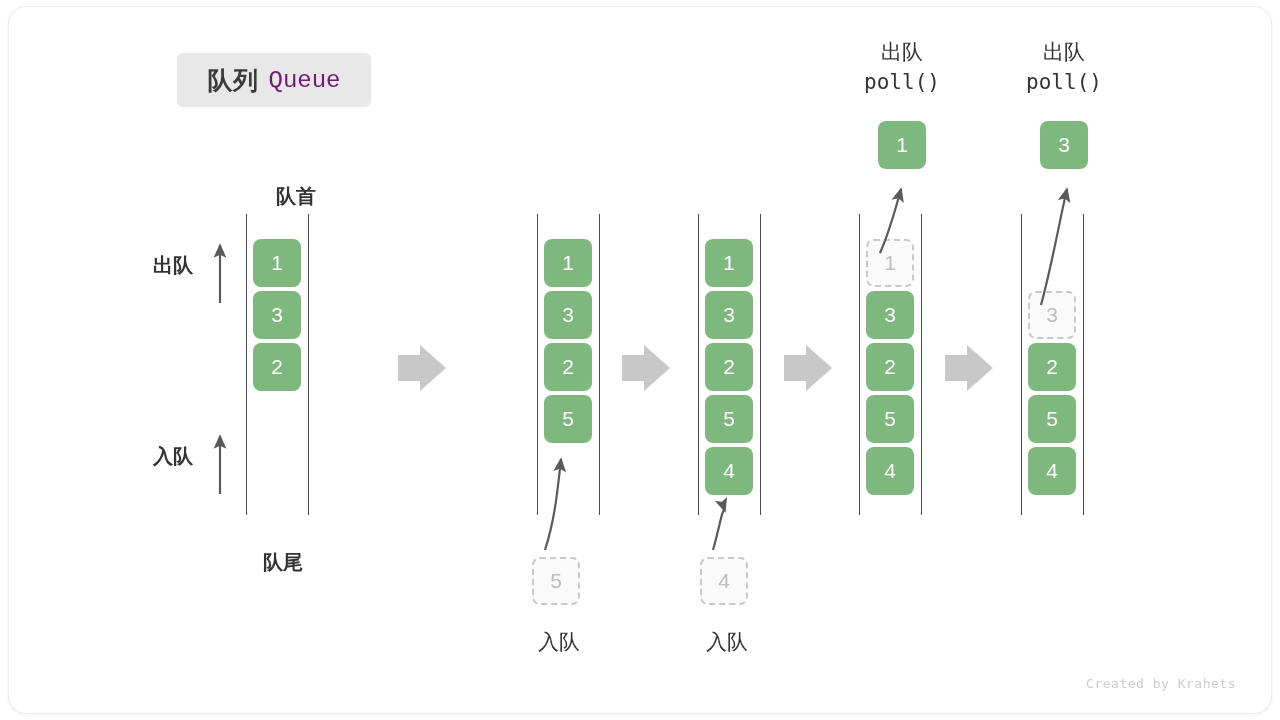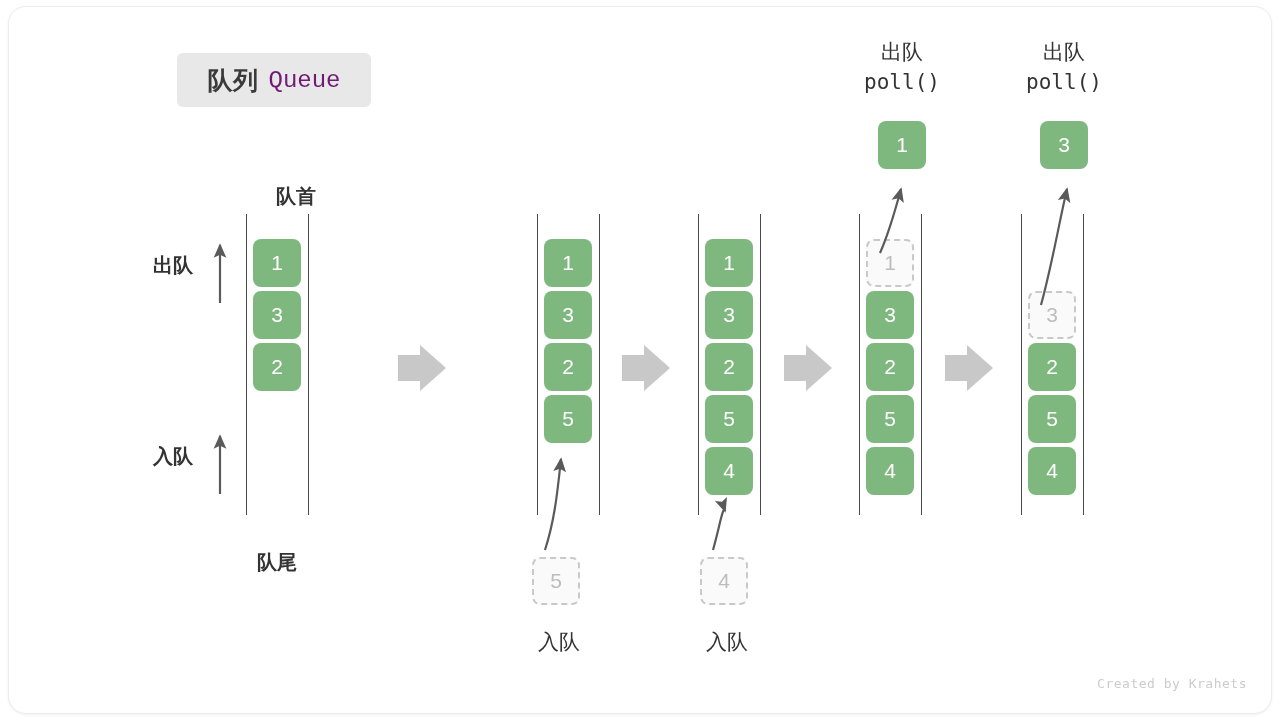--- a/index.html
+++ b/index.html
@@ -126,40 +126,40 @@
   
   .overlay {
     position: absolute;
     left: 0; top: 0;
     width: 1264px; height: 708px;
     pointer-events: none;
   }
 
   .credit {
     position: absolute;
-    right: 24px;
+    right: 35px;
     bottom: 22px;
     font-size: 13px;
     color: #cccccc;
     font-family: "DejaVu Sans Mono", "Liberation Mono", monospace;
     letter-spacing: 0.5px;
   }
 </style>
 </head>
 <body>
 
 <div class="card">
 
   <div class="title-badge">
     <span class="title-cn">队列</span>
     <span class="title-en">Queue</span>
   </div>
 
   <div class="lbl-bold-cn" style="left:238px; top:176px;margin-left:29px;">队首</div>
-  <div class="lbl-bold-cn" style="left:248px; top:542px;">队尾</div>
+  <div class="lbl-bold-cn" style="left:254px; top:542px;">队尾</div>
 
   <div class="lbl-bold-cn" style="left:144px; top:245px;">出队</div>
   <div class="lbl-bold-cn" style="left:144px; top:436px;">入队</div>
 
   <div class="column">
     <div class="rail" style="left:237px; top:207px; height:301px;"></div>
     <div class="rail" style="left:299px; top:207px; height:301px;"></div>
     <div class="cell" style="left:244px; top:232px;">1</div>
     <div class="cell" style="left:244px; top:284px;">3</div>
     <div class="cell" style="left:244px; top:336px;">2</div>

